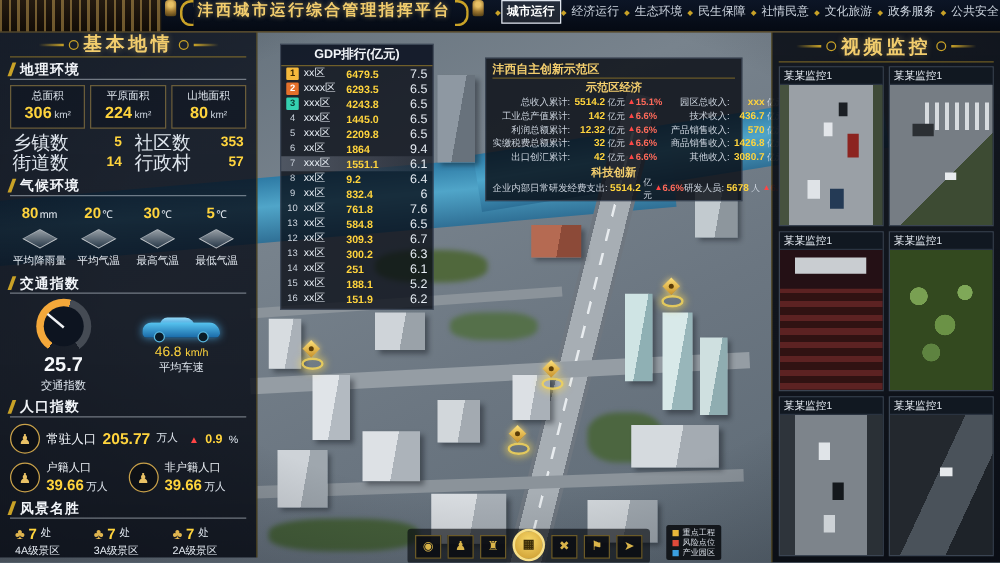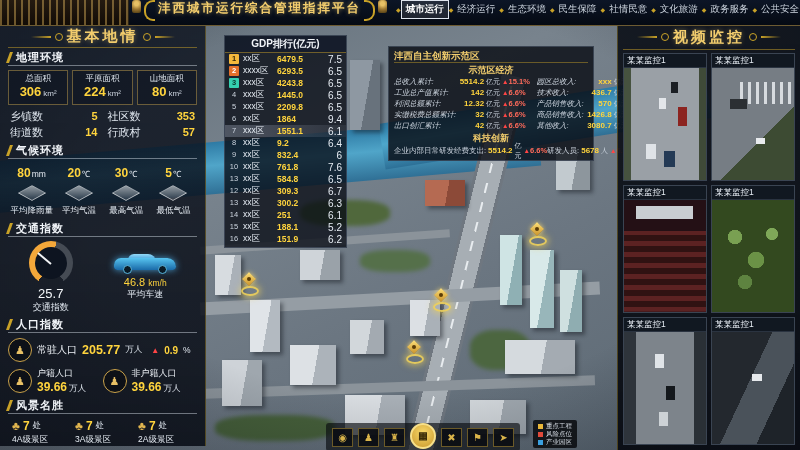--- a/index.html
+++ b/index.html
@@ -83,39 +83,39 @@
        background:linear-gradient(180deg,rgba(10,16,28,.80),rgba(7,11,20,.86));
        border-right:1px solid rgba(201,162,39,.35);}
   .area-row{display:flex;gap:4px;margin:4px 0 3px 0;}
   .area-box{flex:1;border:1px solid rgba(212,175,85,.45);background:rgba(12,18,30,.5);
        padding:2px 0 3px 0;text-align:center;}
   .area-box .lbl{font-size:8.5px;color:#dfe6ee;}
   .area-box .val{font-size:13px;font-weight:bold;color:#ffd43d;line-height:14px;}
   .area-box .unit{font-size:8px;color:#cdd5df;margin-left:2px;font-weight:normal;}
   .count-grid{display:grid;grid-template-columns:1fr 1fr;row-gap:2px;column-gap:6px;margin:1px 0 2px 0;}
   .count-item{display:flex;justify-content:space-between;align-items:center;height:14px;padding:0 2px;}
-  .count-item .lbl{font-size:11px;color:#dfe6ee;}
+  .count-item .lbl{font-size:15px;color:#dfe6ee;}
   .count-item .val{font-size:11px;font-weight:bold;color:#ffd43d;}
   .climate-row{display:flex;justify-content:space-between;margin:4px 0 2px 0;}
   .climate-item{width:25%;text-align:center;}
   .climate-item .v{font-size:12px;font-weight:bold;color:#ffd43d;}
   .climate-item .u{font-size:8.5px;color:#e6ecf3;font-weight:normal;margin-left:1px;}
   .climate-item .plat{width:18px;height:18px;margin:2px auto 2px auto;transform:scaleY(.55) rotate(45deg);
        background:linear-gradient(135deg,rgba(255,255,255,.55),rgba(180,200,220,.15));
        border:1px solid rgba(255,255,255,.5);}
   .climate-item .lbl{font-size:8.5px;color:#e6ecf3;white-space:nowrap;}
   .traffic-row{display:flex;align-items:center;justify-content:space-around;margin:4px 0 1px 0;}
   .gauge-wrap{text-align:center;}
   .gauge{width:44px;height:44px;border-radius:50%;margin:0 auto;position:relative;
        background:conic-gradient(from 215deg,#f4a83a 0 160deg,#3a4welcome0 0);
        background:conic-gradient(from 215deg,#f4a83a 0 160deg,#454b54 160deg 290deg,transparent 290deg);}
   .gauge:before{content:"";position:absolute;left:6px;top:6px;right:6px;bottom:6px;border-radius:50%;background:#0d1420;}
   .gauge .needle{position:absolute;left:21px;top:6px;width:2px;height:17px;background:#f0f2f4;
        transform-origin:50% 100%;transform:rotate(-50deg);}
-  .gauge-val{font-size:13px;font-weight:normal;color:#f5f8fb;margin-top:1px;}
+  .gauge-val{font-size:16px;font-weight:bold;color:#f5f8fb;margin-top:1px;}
   .gauge-lbl{font-size:9px;color:#dfe6ee;}
   .car-wrap{text-align:center;}
   .car{width:62px;height:20px;margin:0 auto;position:relative;}
   .car .body{position:absolute;left:0;right:0;top:4px;height:12px;border-radius:8px 10px 4px 4px;
        background:linear-gradient(180deg,#57c4f0,#1a6aa8);box-shadow:0 0 7px rgba(80,180,240,.8);}
   .car .roof{position:absolute;left:14px;top:0;width:28px;height:8px;border-radius:6px 8px 0 0;
        background:linear-gradient(180deg,#9fe0fa,#2f8cc4);}
   .car .w1,.car .w2{position:absolute;bottom:0;width:7px;height:7px;border-radius:50%;background:#0a1a26;border:1px solid #5ab8e0;}
   .car .w1{left:9px;} .car .w2{right:9px;}
   .speed-val{font-size:11px;font-weight:normal;color:#ffd43d;margin-top:2px;}
@@ -159,21 +159,21 @@
   .gdp-growth{font-size:10px;color:#e6ecf3;width:20px;text-align:right;}
   
   .innov-panel{position:absolute;left:388px;top:46px;width:206px;z-index:5;box-sizing:border-box;
        background:rgba(8,12,20,.82);border:1px solid rgba(130,150,180,.3);padding:2px 5px 4px 5px;}
   .innov-title{font-size:9.5px;font-weight:bold;color:#f2cd6d;height:13px;line-height:13px;
        border-bottom:1px solid rgba(201,162,39,.45);}
   .innov-sub{font-size:9px;font-weight:bold;color:#f2cd6d;text-align:center;height:12px;line-height:12px;margin-top:1px;}
   .innov-cols{display:flex;gap:4px;}
   .innov-col{flex:1;}
   .stat-row{display:flex;align-items:center;height:11px;}
-  .stat-row .lbl{font-size:7.5px;color:#cdd5df;flex:1;white-space:nowrap;overflow:hidden;font-style:italic;}
+  .stat-row .lbl{font-size:7.5px;color:#cdd5df;flex:1;text-align:right;white-space:nowrap;overflow:hidden;}
   .stat-row .val{font-size:8px;font-weight:bold;color:#ffd43d;width:28px;text-align:right;flex:0 0 auto;}
   .stat-row .unit{font-size:7px;color:#cdd5df;width:16px;text-align:left;margin-left:2px;flex:0 0 auto;}
   .stat-row .up{font-size:6.5px;color:#ff4545;flex:0 0 auto;}
   .stat-row .pct{font-size:7.5px;font-weight:bold;color:#ff6a5a;width:24px;flex:0 0 auto;}
   .tech-row{display:flex;justify-content:space-between;margin-top:1px;}
   .tech-stat{display:flex;align-items:center;height:11px;}
   .tech-stat .lbl{font-size:7.5px;color:#cdd5df;white-space:nowrap;}
   .tech-stat .val{font-size:8px;font-weight:bold;color:#ffd43d;margin:0 2px;}
   .tech-stat .unit{font-size:7px;color:#cdd5df;margin-right:2px;}
   .tech-stat .up{font-size:6.5px;color:#ff4545;}

